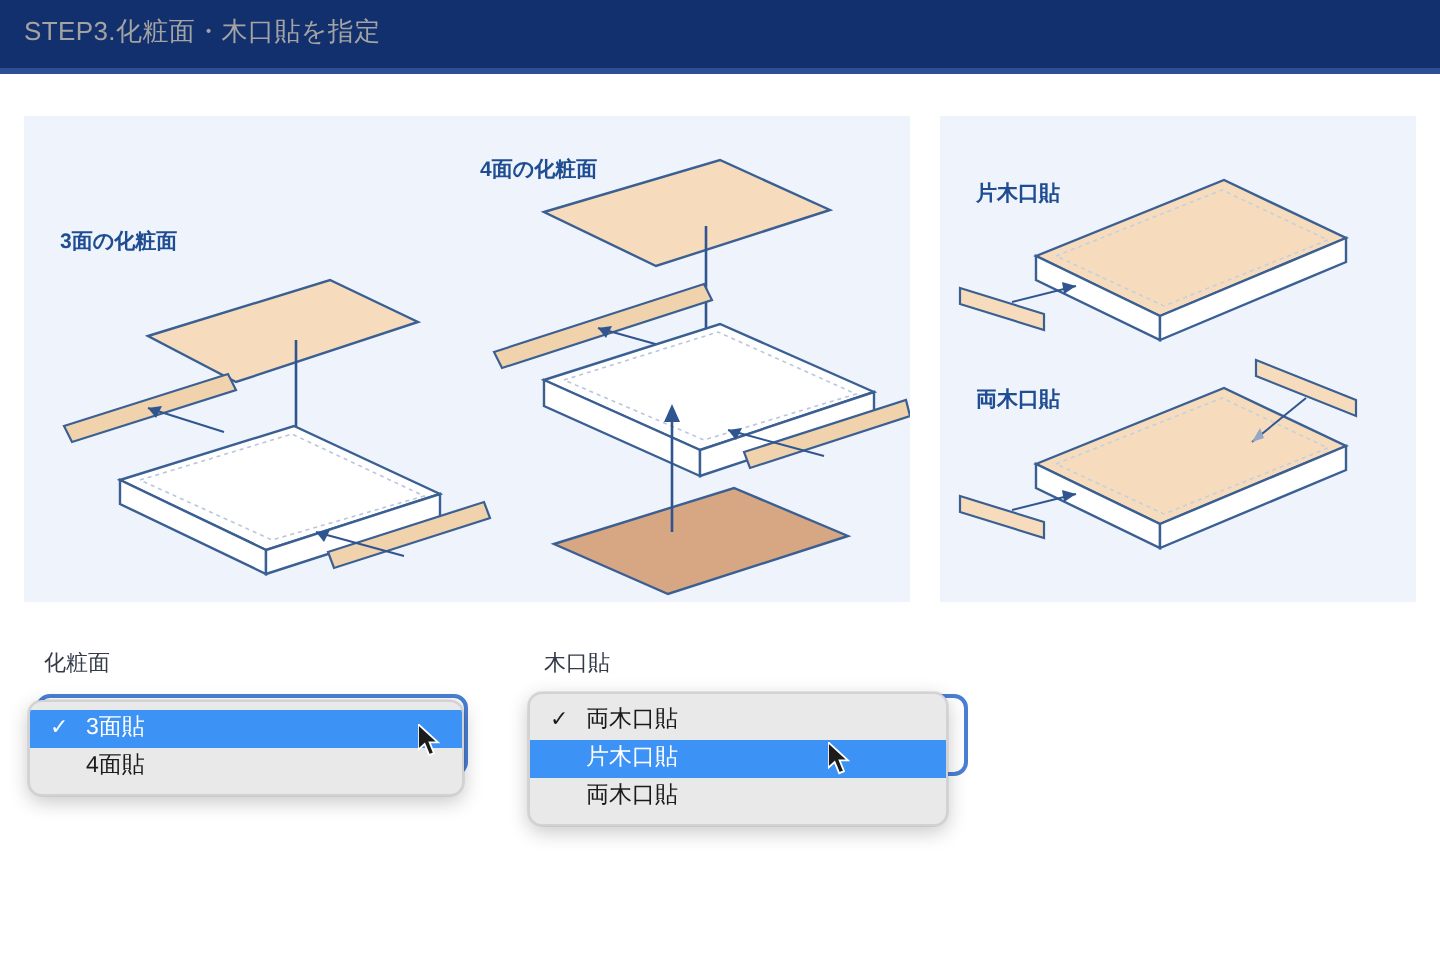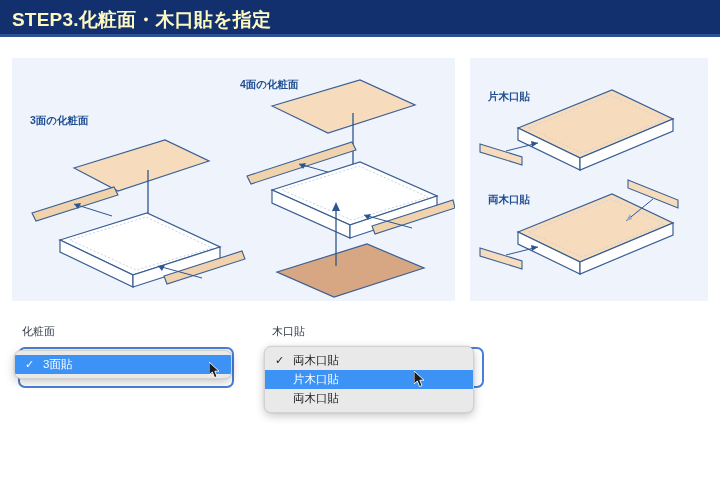--- a/index.html
+++ b/index.html
@@ -20,25 +20,24 @@
   #header-bar {
     position: absolute;
     left: 0; top: 0;
     width: 720px; height: 34px;
     background: #12306e;
     box-sizing: border-box;
   }
   #header-title {
     position: absolute;
     left: 12px; top: 7px;
-    color: #fef9c3;
-    font-size: 19px;
+    color: #a3a3a3;
+    font-size: 13px;
     letter-spacing: 0.2px;
     white-space: nowrap;
-    font-weight: bold;
   }
   #header-underline {
     position: absolute;
     left: 0; top: 34px;
     width: 720px; height: 3px;
     background: #2d4f93;
   }
 
   
   .diagram-panel {
@@ -218,20 +217,23 @@
 <div class="field-label" id="label-kokuchibari">木口貼</div>
 
 <div class="select-box" id="select-box-faces"></div>
 <div class="select-box" id="select-box-edges"></div>
 
 <div class="popup-menu" id="popup-faces">
   <div class="menu-item selected">
     <span class="tick">✓</span>
     <span>3面貼</span>
   </div>
+  <div class="menu-item">
+    <span>4面貼</span>
+  </div>
 </div>
 
 <div class="popup-menu" id="popup-edges">
   <div class="menu-item">
     <span class="tick">✓</span>
     <span>両木口貼</span>
   </div>
   <div class="menu-item selected">
     <span>片木口貼</span>
   </div>

